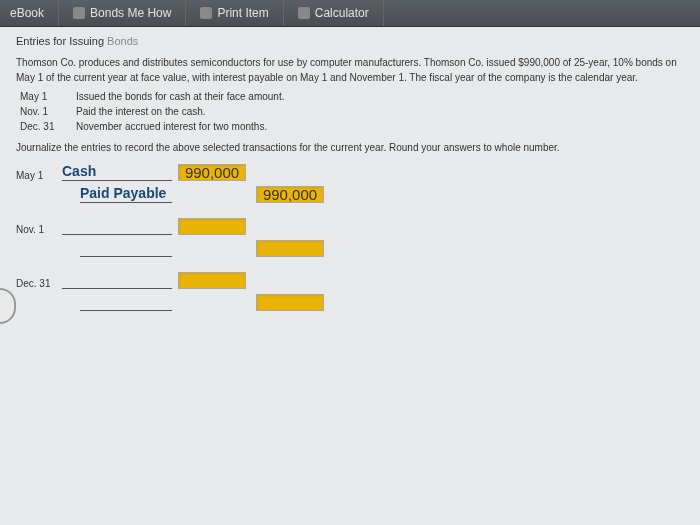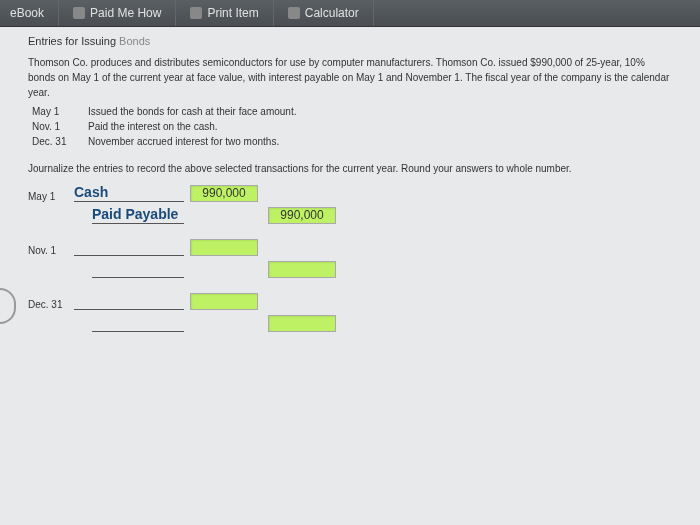--- a/index.html
+++ b/index.html
@@ -33,21 +33,21 @@
   }
   .tool-item:first-child { padding-left: 10px; }
   .tool-icon {
     width: 12px;
     height: 12px;
     display: inline-block;
     background: #888;
     border-radius: 2px;
   }
   .content {
-    padding: 8px 28px;
+    padding: 8px 16px;
   }
   .title {
     font-size: 11px;
     color: #333;
     margin-bottom: 8px;
   }
   .title .muted { color: #888; }
   .problem {
     font-size: 10px;
     color: #333;
@@ -56,21 +56,21 @@
   }
   .events {
     margin: 6px 0 10px 4px;
   }
   .event-row {
     display: flex;
     gap: 12px;
     margin: 4px 0;
   }
   .event-date { width: 44px; flex-shrink:0; }
-  .instr { margin: 16px 0 8px 0; }
+  .instr { margin: 10px 0 8px 0; }
   .journal {
     margin-left: 0px;
   }
   .jrow {
     display: flex;
     align-items: flex-end;
     margin: 2px 0;
     gap: 6px;
     height: 20px;
   }
@@ -87,22 +87,22 @@
     font-weight: bold;
     padding-bottom: 1px;
     min-height: 12px;
   }
   .acct.indent { margin-left: 18px; width: 92px; }
   .acct.blank { color: transparent; }
   .amount {
     width: 66px;
     height: 15px;
     border: 1px solid #aaa;
-    background: #bef264;
-    font-size: 12px;
+    background: #eab308;
+    font-size: 15px;
     text-align: center;
     line-height: 15px;
     box-shadow: inset 1px 1px 2px rgba(0,0,0,0.08);
   }
   .amount.credit { margin-left: 6px; }
   .amount.empty { color: transparent; }
   .grouper { margin-bottom: 12px; }
   .semi-circle {
     position: absolute;
     left: -2px;
@@ -117,21 +117,21 @@
 </style>
 </head>
 <body>
 
 <div class="toolbar">
   <div class="tool-item">
     <span>eBook</span>
   </div>
   <div class="tool-item">
     <span class="tool-icon"></span>
-    <span>Paid Me How</span>
+    <span>Bonds Me How</span>
   </div>
   <div class="tool-item">
     <span class="tool-icon"></span>
     <span>Print Item</span>
   </div>
   <div class="tool-item">
     <span class="tool-icon"></span>
     <span>Calculator</span>
   </div>
 </div>

